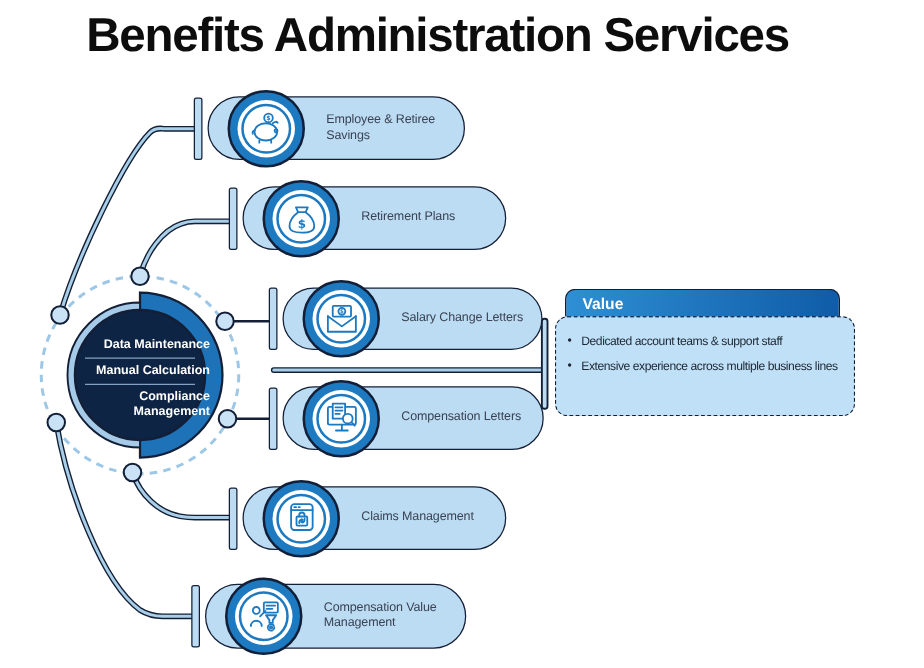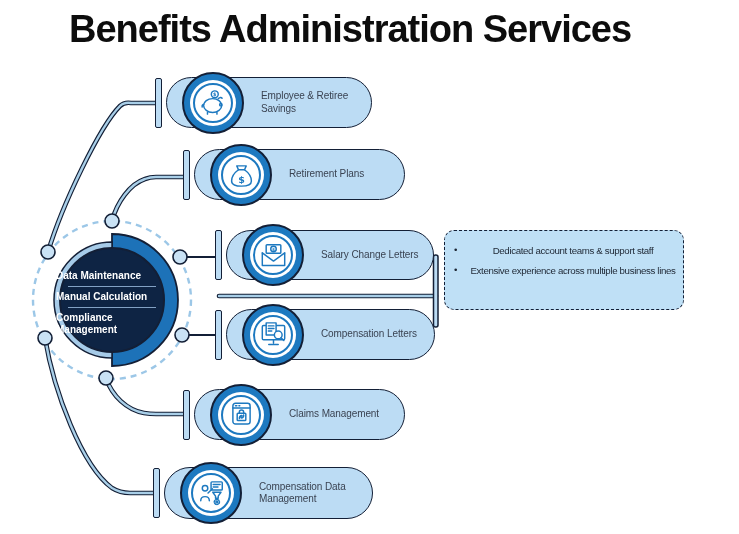--- a/index.html
+++ b/index.html
@@ -21,21 +21,21 @@
   .dashed-ring  { fill:none; stroke:var(--dashed-ring,#9cc7e7); stroke-width:2.4; stroke-dasharray:6 5; }
   .node         { fill:var(--node-fill,#c9e2f5); stroke:var(--outline-dark,#131f36); stroke-width:1.6; }
   .ring-right   { fill:var(--ring-right,#1d72b8); stroke:var(--outline-dark,#131f36); stroke-width:1.8; }
   .ring-left    { fill:var(--ring-left,#a6cbe8); stroke:var(--outline-dark,#131f36); stroke-width:1.5; }
   .hub-core-circle { fill:var(--hub-dark,#0e2444); stroke:var(--outline-dark,#131f36); stroke-width:2; }
   .vbar { fill:var(--pill-fill,#bcdcf4); stroke:var(--outline-dark,#131f36); stroke-width:1.5; }
 
   
   .hub-text {
     position:absolute; left:56px; top:267px; width:112px; z-index:3;
-    text-align:left; color:#ffffff; font-size:10px; font-weight:bold; line-height:12px;
+    text-align:right; color:#ffffff; font-size:10px; font-weight:bold; line-height:12px;
   }
   .hub-seg { padding:3px 0; }
   .hub-div { height:1px; background:rgba(150,183,218,0.85); margin:1px 12px; }
 
   
   .pill {
     position:absolute; z-index:2;
     background:var(--pill-fill,#bcdcf4);
     border:1.6px solid var(--outline-dark,#131f36);
     border-radius:27px; display:flex; align-items:center;
@@ -88,21 +88,20 @@
     margin-top:-1px; height:80px; border-radius:10px;
     background:var(--value-body-fill,#bfe0f6);
     border:1.6px dashed var(--outline-dark,#131f36);
     padding:5px 2px 5px 8px; box-sizing:border-box; position:relative;
   }
   .value-body ul { list-style:none; margin:2px 0 0 0; padding:0; }
   .value-body li {
     position:relative; padding-left:12px; margin:8.5px 0;
     font-size:9.7px; letter-spacing:-0.35px; color:#1d2633; line-height:12px;
     white-space:nowrap;
-    text-align:center;
   }
   .value-body li::before { content:"\2022"; position:absolute; left:1px; top:-1px; }
 </style>
 </head>
 <body>
 
 <div class="title">Benefits Administration Services</div>
 
 <svg class="overlay" width="739" height="534" viewBox="0 0 739 534">
 
@@ -270,23 +269,26 @@
           <rect x="17.5" y="4.5" width="13" height="9.5" rx="1"></rect>
           <path d="M20,7.5 h8 M20,10.5 h5.5"></path>
           <path d="M19.5,16.5 h9.5 l-3.2,4.5 v2.6 h-3.1 v-2.6 z"></path>
           <circle cx="24.2" cy="27.8" r="3" stroke-dasharray="1.6 1.4"></circle>
           <circle cx="24.2" cy="27.8" r="1.1"></circle>
         </g>
       </svg>
     </div>
       </div>
   </div>
-  <div class="pill-label two-line">Compensation Data Management</div>
+  <div class="pill-label two-line">Compensation Value Management</div>
 </div>
 
 <div class="value-panel">
+  <div class="value-header">
+    <span>Value</span>
+  </div>
   <div class="value-body">
     <ul>
       <li>Dedicated account teams &amp; support staff</li>
       <li>Extensive experience across multiple business lines</li>
     </ul>
   </div>
 </div>
 
 </body></html>

